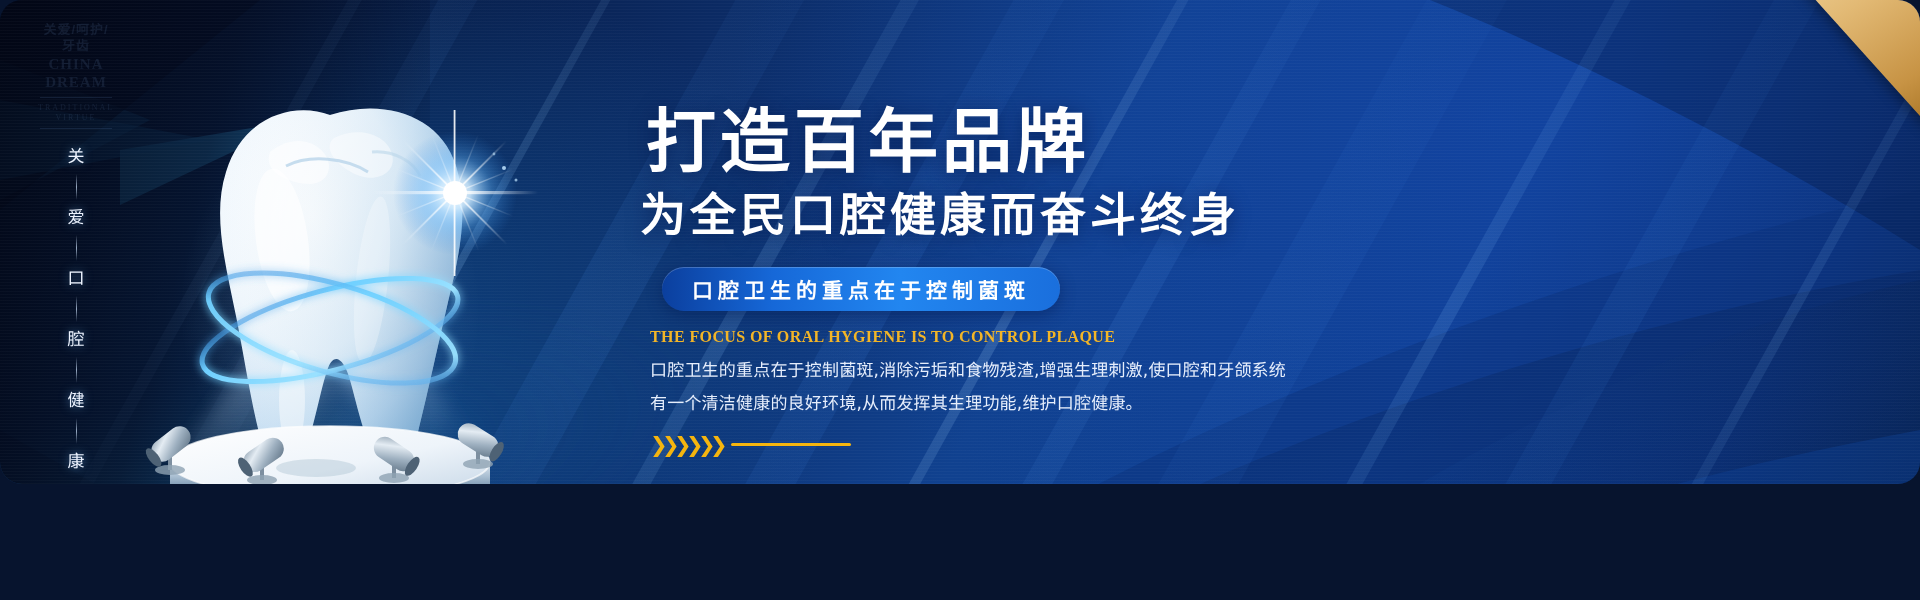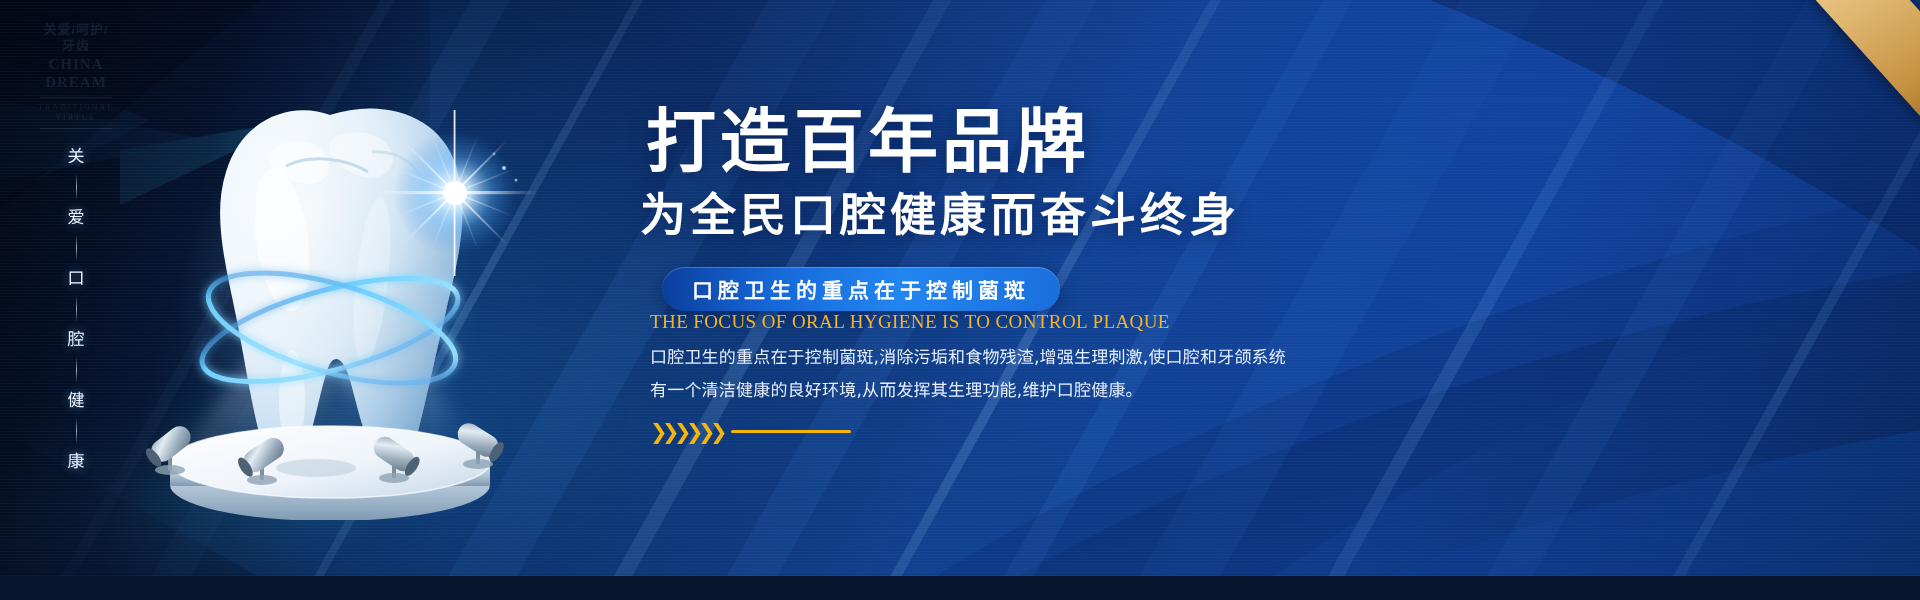--- a/index.html
+++ b/index.html
@@ -1,24 +1,25 @@
 <!DOCTYPE html>
 <html lang="zh-CN"><head>
 <meta charset="utf-8">
 <title>Dental Health Banner</title>
 <style>
   html,body{margin:0;padding:0;background:#07142e;}
   *{box-sizing:border-box;}
   .banner{
-    position:relative;width:1920px;height:576px;overflow:hidden;
+    position:relative;width:1920px;height:484px;overflow:hidden;
     font-family:"Liberation Sans","DejaVu Sans",sans-serif;
     background:
       radial-gradient(ellipse 900px 620px at 300px 330px, rgba(18,92,160,.55) 0%, rgba(10,40,90,0) 62%),
       radial-gradient(ellipse 1100px 700px at 1500px 120px, rgba(20,70,170,.55) 0%, rgba(9,30,80,0) 70%),
       linear-gradient(118deg,#050d22 0%,#07193f 14%,#0b2a63 33%,#10418f 55%,#0e3f93 74%,#0a2f74 90%,#082556 100%);
+    border-radius: 22px;
   }
 
   
   .bg-layer{position:absolute;inset:0;pointer-events:none;}
 
   .streaks{position:absolute;inset:-20% -10%;}
   .streak{position:absolute;top:-30%;height:180%;transform:rotate(29deg);transform-origin:center;}
 
   .glow-teal{
     position:absolute;left:-60px;top:300px;width:760px;height:330px;
@@ -85,23 +86,23 @@
   .pill{
     display:inline-flex;align-items:center;justify-content:center;
     margin-top:26px;margin-left:22px;height:44px;padding:0 30px;border-radius:22px;
     background:linear-gradient(90deg,#0b3f9e 0%,#1668d8 28%,#2286f0 60%,#1a6fdd 100%);
     box-shadow:0 4px 16px rgba(0,25,80,.45), inset 0 1px 0 rgba(255,255,255,.22);
     color:#ffffff;font-size:21px;font-weight:700;letter-spacing:5px;
     font-family:Liberation Serif, serif;white-space:nowrap;
   }
 
   .eng{
-    margin-left:10px;color:#f3b527;
+    margin-top:17px;margin-left:10px;color:#f3b527;
     font-family:"Liberation Serif","DejaVu Serif",serif;
-    font-size:19px;font-weight:400;letter-spacing:.4px;
+    font-size:16px;font-weight:700;letter-spacing:.4px;
   }
 
   .body-copy{
     margin-top:8px;margin-left:10px;color:#e6eefc;
     font-size:17px;line-height:1.95;letter-spacing:.2px;max-width:640px;
     font-family:"DejaVu Sans","Liberation Sans",sans-serif;
   }
 
   .arrow-row{margin-top:14px;margin-left:10px;display:flex;align-items:center;gap:0;}
   .chev{

